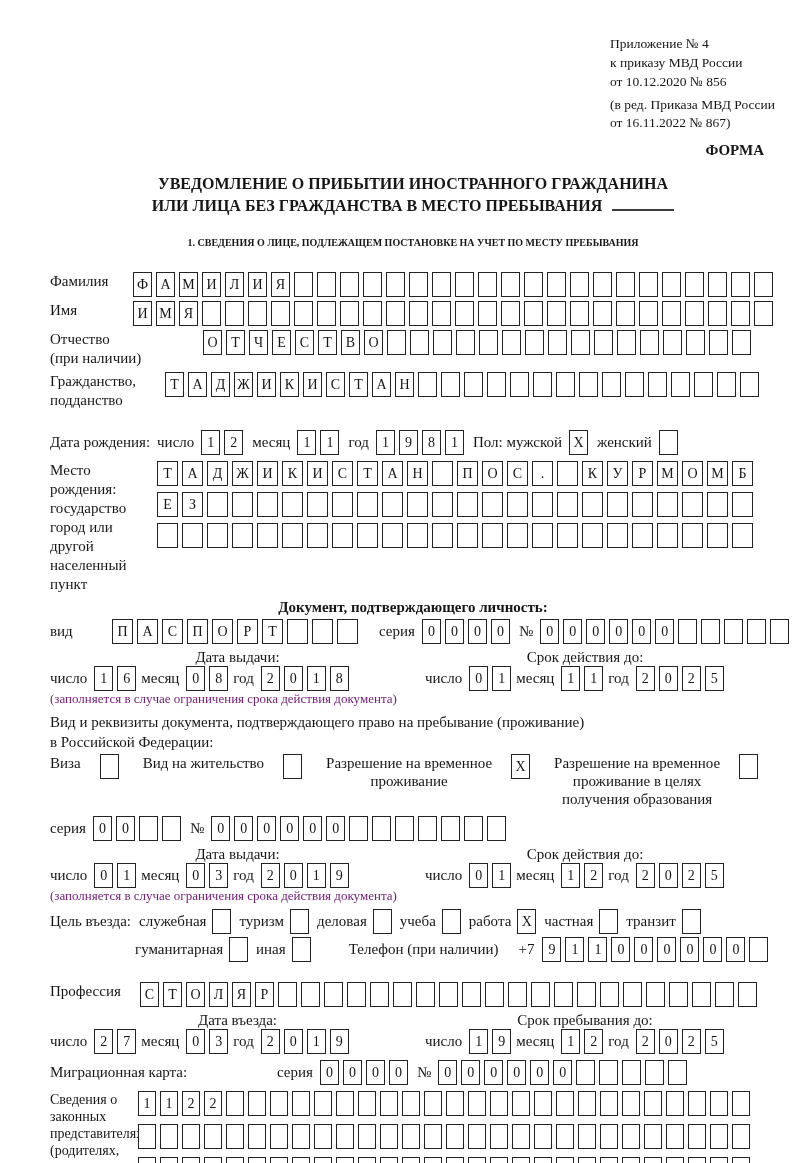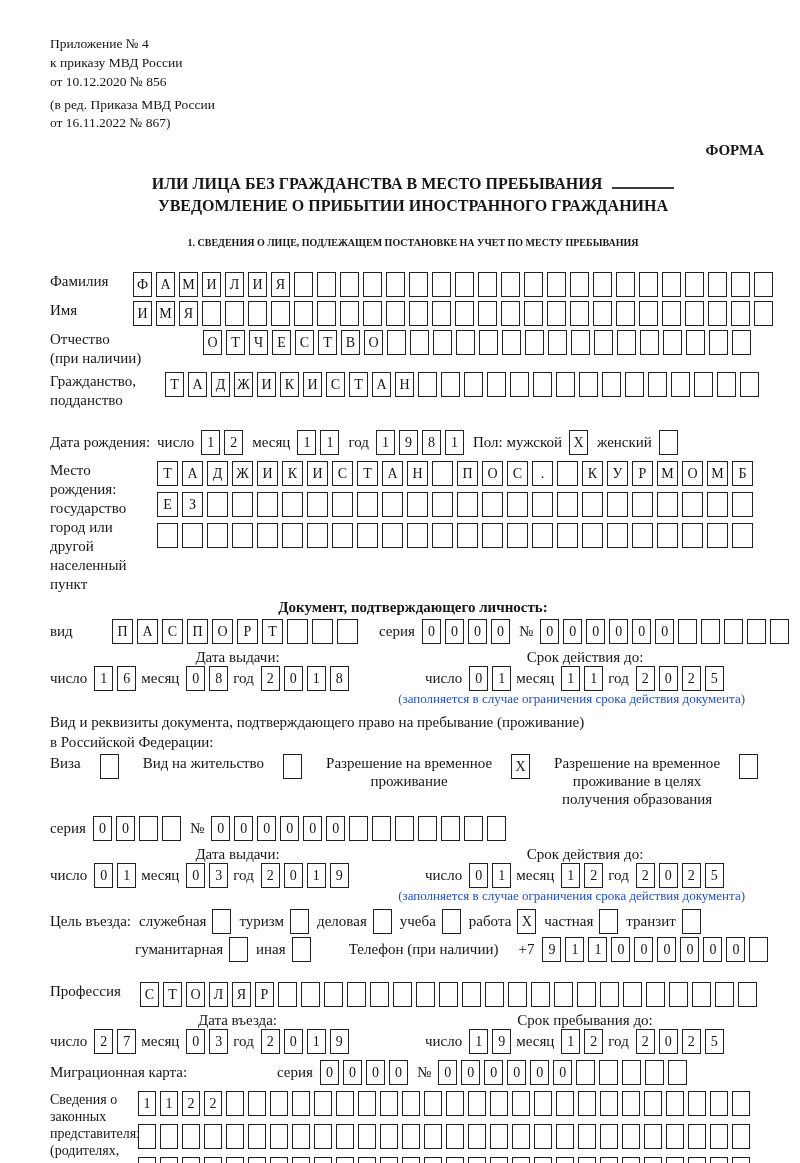--- a/index.html
+++ b/index.html
@@ -3,21 +3,21 @@
 <meta charset="utf-8">
 <style>
   * { box-sizing: border-box; }
   html,body { margin:0; padding:0; }
   body {
     width:800px; height:1163px; background:#ffffff; color:#161616;
     font-family:"Liberation Serif", serif;
   }
   .page { padding:34px 24px 0 50px; }
 
-  .appx { font-size:13.5px; line-height:19px; white-space:pre-line; }
+  .appx { margin-left:560px; font-size:13.5px; line-height:19px; white-space:pre-line; }
   .appx.ed { margin-top:5px; line-height:18px; }
   .forma { margin-top:10px; text-align:right; padding-right:12px; font-weight:bold; font-size:15px; }
 
   .title { margin-top:14px; text-align:center; font-weight:bold; font-size:16px; line-height:22px; }
   .uline { display:inline-block; width:62px; border-bottom:2px solid #3c3c3c; margin-left:10px; }
   .sec1 { margin-top:16px; text-align:center; font-weight:bold; font-size:10px; line-height:19px; }
 
   .rows { margin-top:20px; }
   .row { display:flex; align-items:flex-start; margin-bottom:4px; }
   .lbl { font-size:15px; line-height:19px; flex:none; }
@@ -44,21 +44,21 @@
 
   .center-b { margin-top:4px; text-align:center; font-weight:bold; font-size:15px; line-height:19px; }
 
   .dates-head { display:flex; margin-top:4px; font-size:15px; line-height:18px; }
   .dates-head .a { width:375px; text-align:center; }
   .dates-head .b2 { width:320px; text-align:center; }
   .dateline { display:flex; align-items:center; margin-bottom:0; }
   .slot { width:375px; }
   .dgroup { display:flex; align-items:center; gap:5px; }
   .dgroup .lbl { margin-right:2px; }
-  .note { font-size:13px; line-height:15px; text-align:right; padding-right:31px; color:#1d4ed8; }
+  .note { font-size:13px; line-height:15px; text-align:left; padding-right:31px; color:#701a75; }
 
   .para { margin-top:6px; font-size:15px; line-height:20px; white-space:pre-line; }
 
   .opts { display:flex; align-items:flex-start; gap:24px; margin-top:2px; }
   .opt { display:flex; align-items:flex-start; gap:19px; }
   .opt .lbl { text-align:center; white-space:pre-line; line-height:18px; }
 
   .goal { display:flex; align-items:center; gap:8px; margin-top:6px; flex-wrap:nowrap; }
   .pair { display:flex; align-items:center; gap:6px; }
 
@@ -71,22 +71,22 @@
 <div class="page">
 
   <div class="appx pre">Приложение № 4
 к приказу МВД России
 от 10.12.2020 № 856</div>
   <div class="appx ed pre">(в ред. Приказа МВД России
 от 16.11.2022 № 867)</div>
   <div class="forma">ФОРМА</div>
 
   <div class="title">
+    <div>УВЕДОМЛЕНИЕ О ПРИБЫТИИ ИНОСТРАННОГО ГРАЖДАНИНА</div>
     <div><span>ИЛИ ЛИЦА БЕЗ ГРАЖДАНСТВА В МЕСТО ПРЕБЫВАНИЯ</span><span class="uline"></span></div>
-    <div>УВЕДОМЛЕНИЕ О ПРИБЫТИИ ИНОСТРАННОГО ГРАЖДАНИНА</div>
   </div>
 
   <div class="sec1">1. СВЕДЕНИЯ О ЛИЦЕ, ПОДЛЕЖАЩЕМ ПОСТАНОВКЕ НА УЧЕТ ПО МЕСТУ ПРЕБЫВАНИЯ</div>
 
   <div class="rows">
 
     <div class="row">
       <span class="lbl w83">Фамилия</span>
       <span class="cells">
           <span class="cell">Ф</span>

